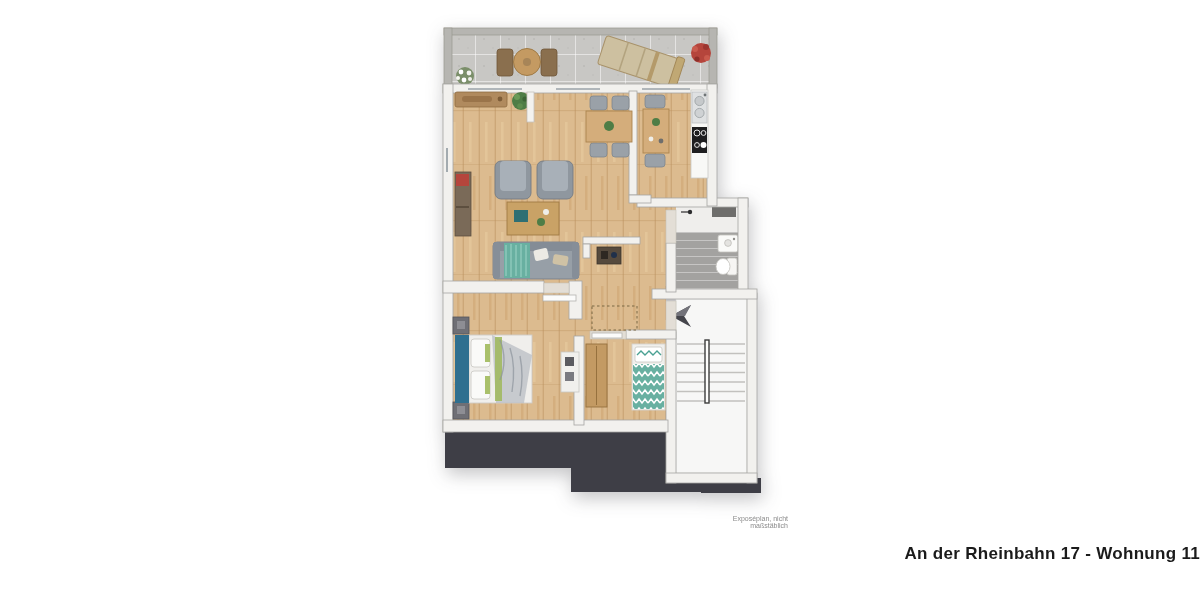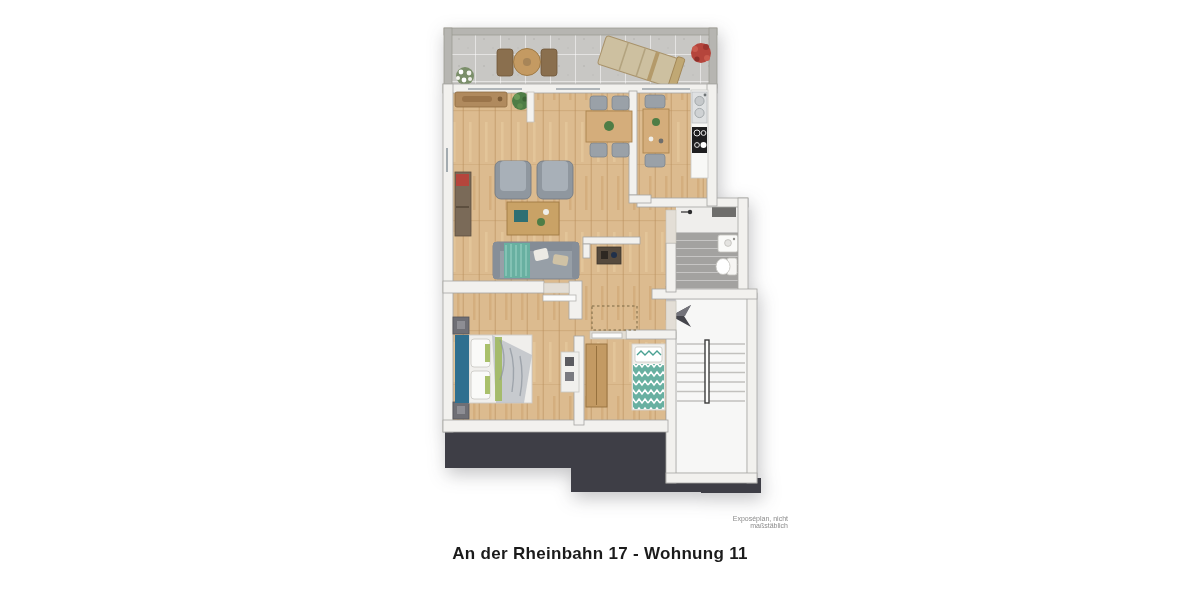--- a/index.html
+++ b/index.html
@@ -15,21 +15,21 @@
           font-family:"Liberation Sans",sans-serif;}
   .plan-svg{position:absolute;left:0;top:0;}
   .plan-shadow{filter:drop-shadow(2px 6px 9px rgba(40,40,45,.28));}
   .wall{fill:var(--wall-white);stroke:var(--wall-shade);stroke-width:.8;}
   .bwall{fill:var(--balcony-wall);stroke:#98978f;stroke-width:.7;}
   .threshold{fill:#e3ded6;stroke:#c6c1b8;stroke-width:.6;}
   .leaf{fill:#fbfbfa;stroke:#b5b3af;stroke-width:.8;}
   .dark{fill:var(--dark-mass);}
   .gray-chair{fill:#9aa1a8;stroke:#7e868e;stroke-width:.8;}
   .whitebox{fill:#f3f2ef;stroke:#c5c3bf;stroke-width:.8;}
-  .caption{position:absolute;left:0;top:544px;width:1200px;text-align:center;
+  .caption{position:absolute;left:0;top:544px;width:1200px;text-align:right;
            font-size:17px;font-weight:700;letter-spacing:.3px;color:var(--text-dark);}
   .disclaimer{position:absolute;left:698px;top:515px;width:90px;text-align:right;
               font-size:7px;color:var(--text-gray);}
 </style>
 </head>
 <body>
 
 <div class="canvas">
 
 <svg class="plan-svg" width="1200" height="600" viewBox="0 0 1200 600">

